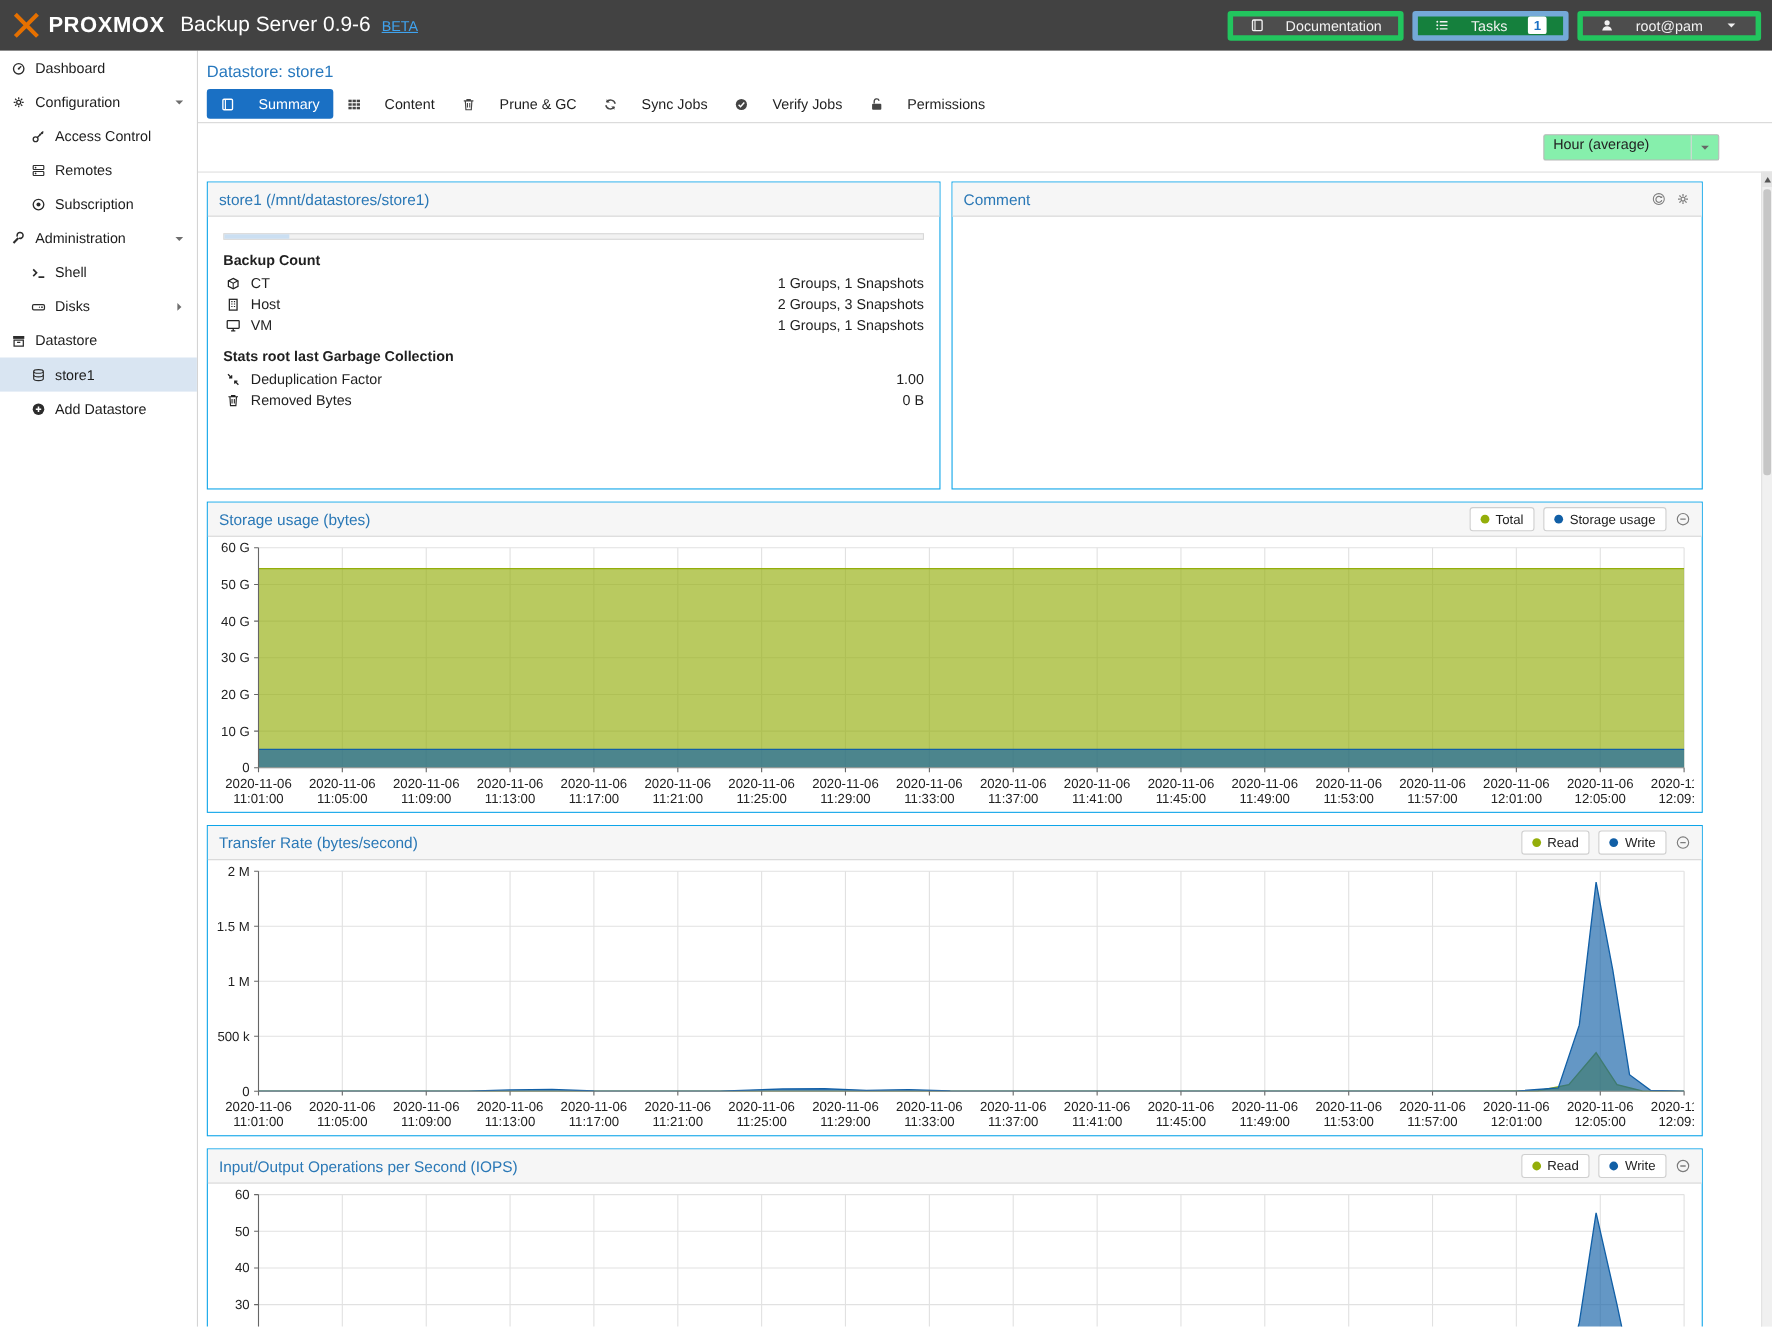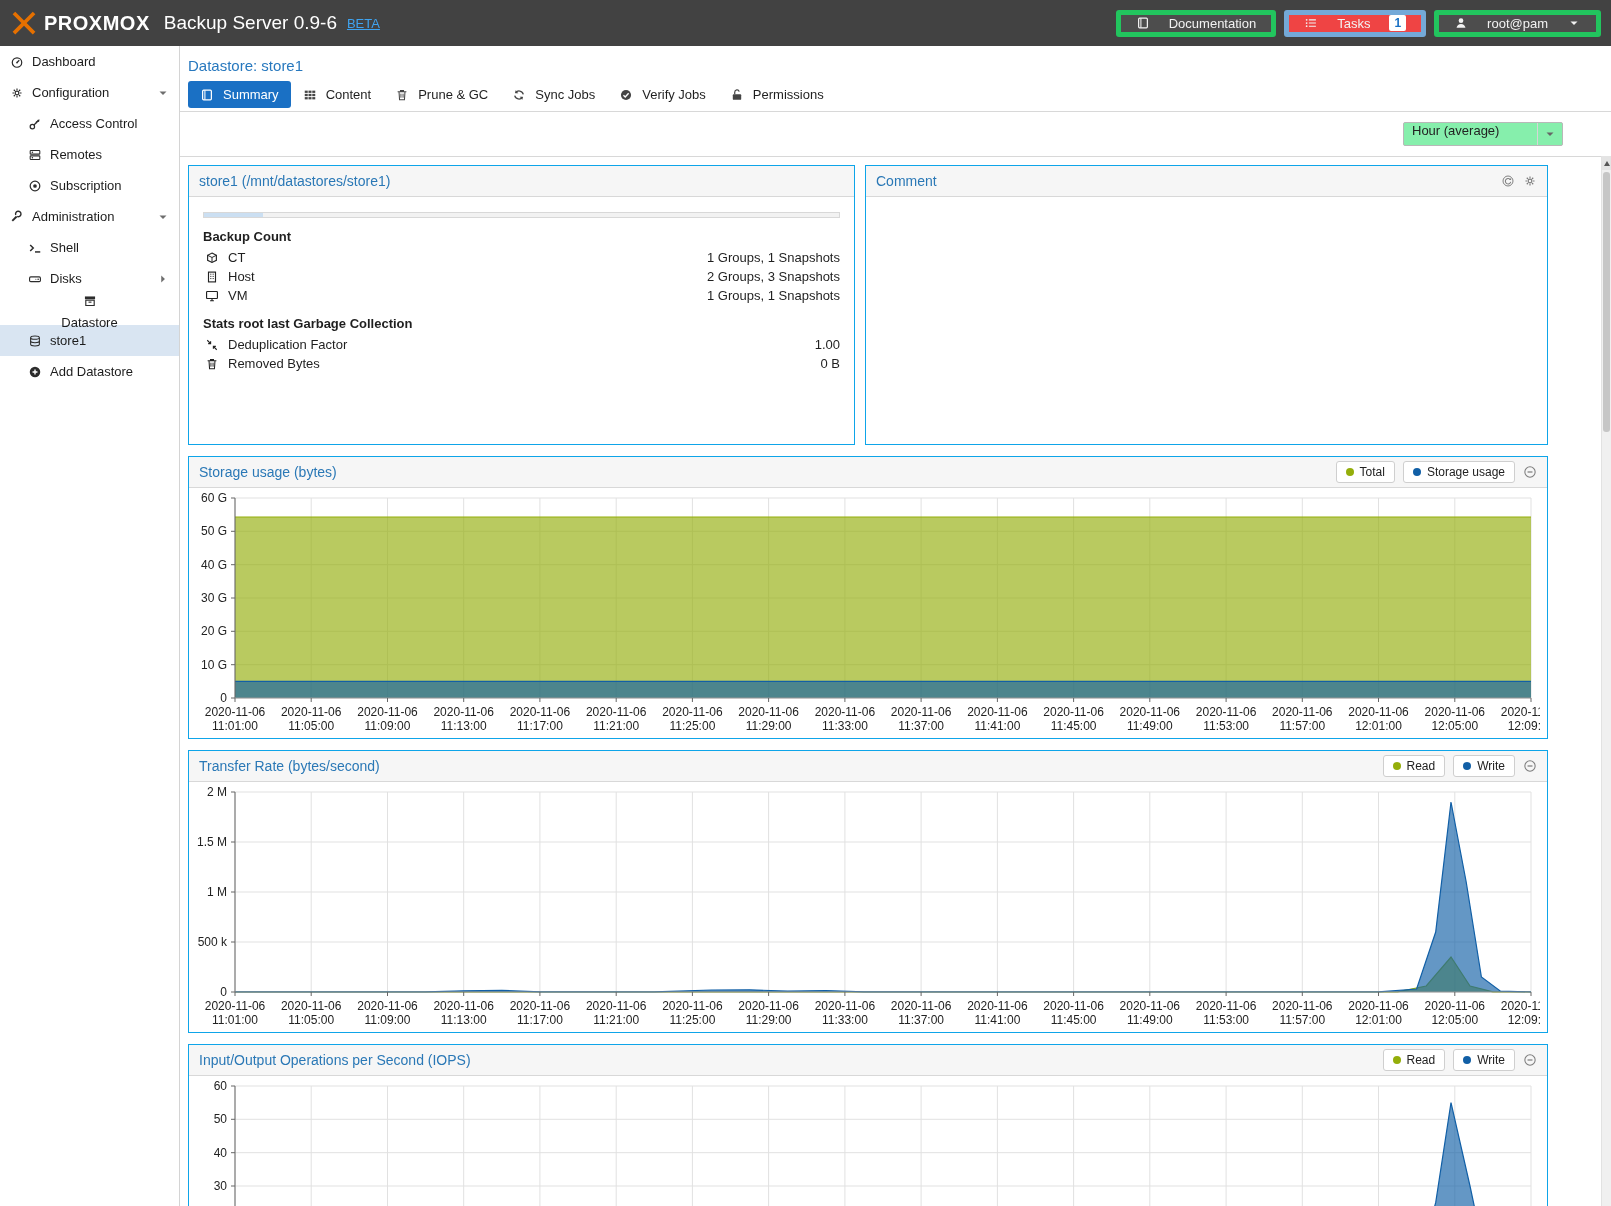--- a/index.html
+++ b/index.html
@@ -8,35 +8,35 @@
   
   #topbar{position:absolute;left:0;top:0;width:100%;height:46px;background:#424242;
     display:flex;align-items:center;padding:0 10px;gap:8px;z-index:10}
   .logo{display:flex;align-items:center;gap:6px}
   .logo-text{color:#fff;font-weight:bold;font-size:20px;letter-spacing:.5px}
   .product{color:#fff;font-size:19px;margin-left:6px}
   .beta{color:#3fa3ef;font-size:13px;text-decoration:underline;cursor:pointer;margin-left:2px}
   .topbar-right{margin-left:auto;display:flex;gap:8px;align-items:center}
   .tb-btn{display:flex;align-items:center;gap:19px;background:#4d4d4d;border:5px solid #22c55e;
     border-radius:3px;color:#f2f2f2;font:13px "Liberation Sans",sans-serif;height:27px;padding:0 15px;cursor:pointer}
-  .tb-btn.tasks{background:#ef4444;border-color:#74a9d8}
+  .tb-btn.tasks{background:#15803d;border-color:#74a9d8}
   .badge{background:#fff;color:#1a70c4;font-weight:bold;border-radius:2px;padding:0 5px;font-size:12px;line-height:16px}
   .ico{display:inline-flex;align-items:center;justify-content:center}
   .ico svg{display:block}
   
   #sidebar{position:absolute;left:0;top:46px;width:180px;bottom:0;background:#fff;border-right:1px solid #d4d4d4}
   .side-item{display:flex;align-items:center;gap:7px;height:31px;padding:0 8px;cursor:pointer;color:#1c1c1c}
   .side-item.selected{background:#d9e5f2}
   .side-item .ico{width:17px;color:#2c2c2c}
   .side-item .expander{margin-left:auto;color:#6e6e6e}
   
   #main{position:absolute;left:180px;top:46px;right:0;bottom:0;display:flex;flex-direction:column;background:#fff}
   #page-title{padding:11px 8px 7px;color:#2778be;font-size:15px}
   #tabbar{display:flex;padding:0 8px;border-bottom:1px solid #d8d8d8;align-items:flex-start}
-  .tab{display:flex;align-items:center;gap:9px;padding:6px 12px;cursor:pointer;color:#1f1f1f;border-radius:3px;margin-bottom:3px}
+  .tab{display:flex;align-items:center;gap:21px;padding:6px 12px;cursor:pointer;color:#1f1f1f;border-radius:3px;margin-bottom:3px}
   .tab .ico{color:#454545}
   .tab.active{background:#1a70c4;color:#fff}
   .tab.active .ico{color:#fff}
   #toolbar{display:flex;justify-content:flex-end;padding:10px 48px 10px 8px;border-bottom:1px solid #d8d8d8}
   .select{width:160px;height:24px;background:#86efac;border:1px solid #b8b8b8;border-radius:2px;
     display:flex;align-items:flex-start;padding:0 0 0 8px;cursor:pointer;color:#222}
   .sel-caret{margin-left:auto;border-left:1px solid #d6d6d6;padding:0 5px;color:#666;height:100%;display:flex;align-items:center}
   #content{flex:1;overflow:hidden;padding:8px 63px 0 8px;background:#fff}
   .row1{display:flex;gap:10px;height:280px}
   .panel{border:1px solid #0ea5e9;background:#fff;display:flex;flex-direction:column}
@@ -204,21 +204,21 @@
             <circle cx="9" cy="8.3" r=".6" fill="currentColor"></circle>
           </svg>
         </span>
         <span>Disks</span>
         <span class="expander ico">
           <svg width="14" height="14" viewBox="0 0 16 16" aria-hidden="true">
             <path d="M6 4l4.2 4L6 12z" fill="currentColor"></path>
           </svg>
         </span>
       </div>
-      <div class="side-item" style="padding-left: 8px; flex-direction: column;">
+      <div class="side-item" style="padding-left: 8px;">
         <span class="ico">
           <svg width="14" height="14" viewBox="0 0 16 16" aria-hidden="true">
             <rect x="2.2" y="2.8" width="11.6" height="3" fill="currentColor"></rect>
             <path d="M3.2 7h9.6v6.2H3.2z" fill="none" stroke="currentColor" stroke-width="1.3"></path>
             <path d="M6.3 9.3h3.4" stroke="currentColor" stroke-width="1.3"></path>
           </svg>
         </span>
         <span>Datastore</span>
       </div>
       <div class="side-item selected" style="padding-left: 26px;">

